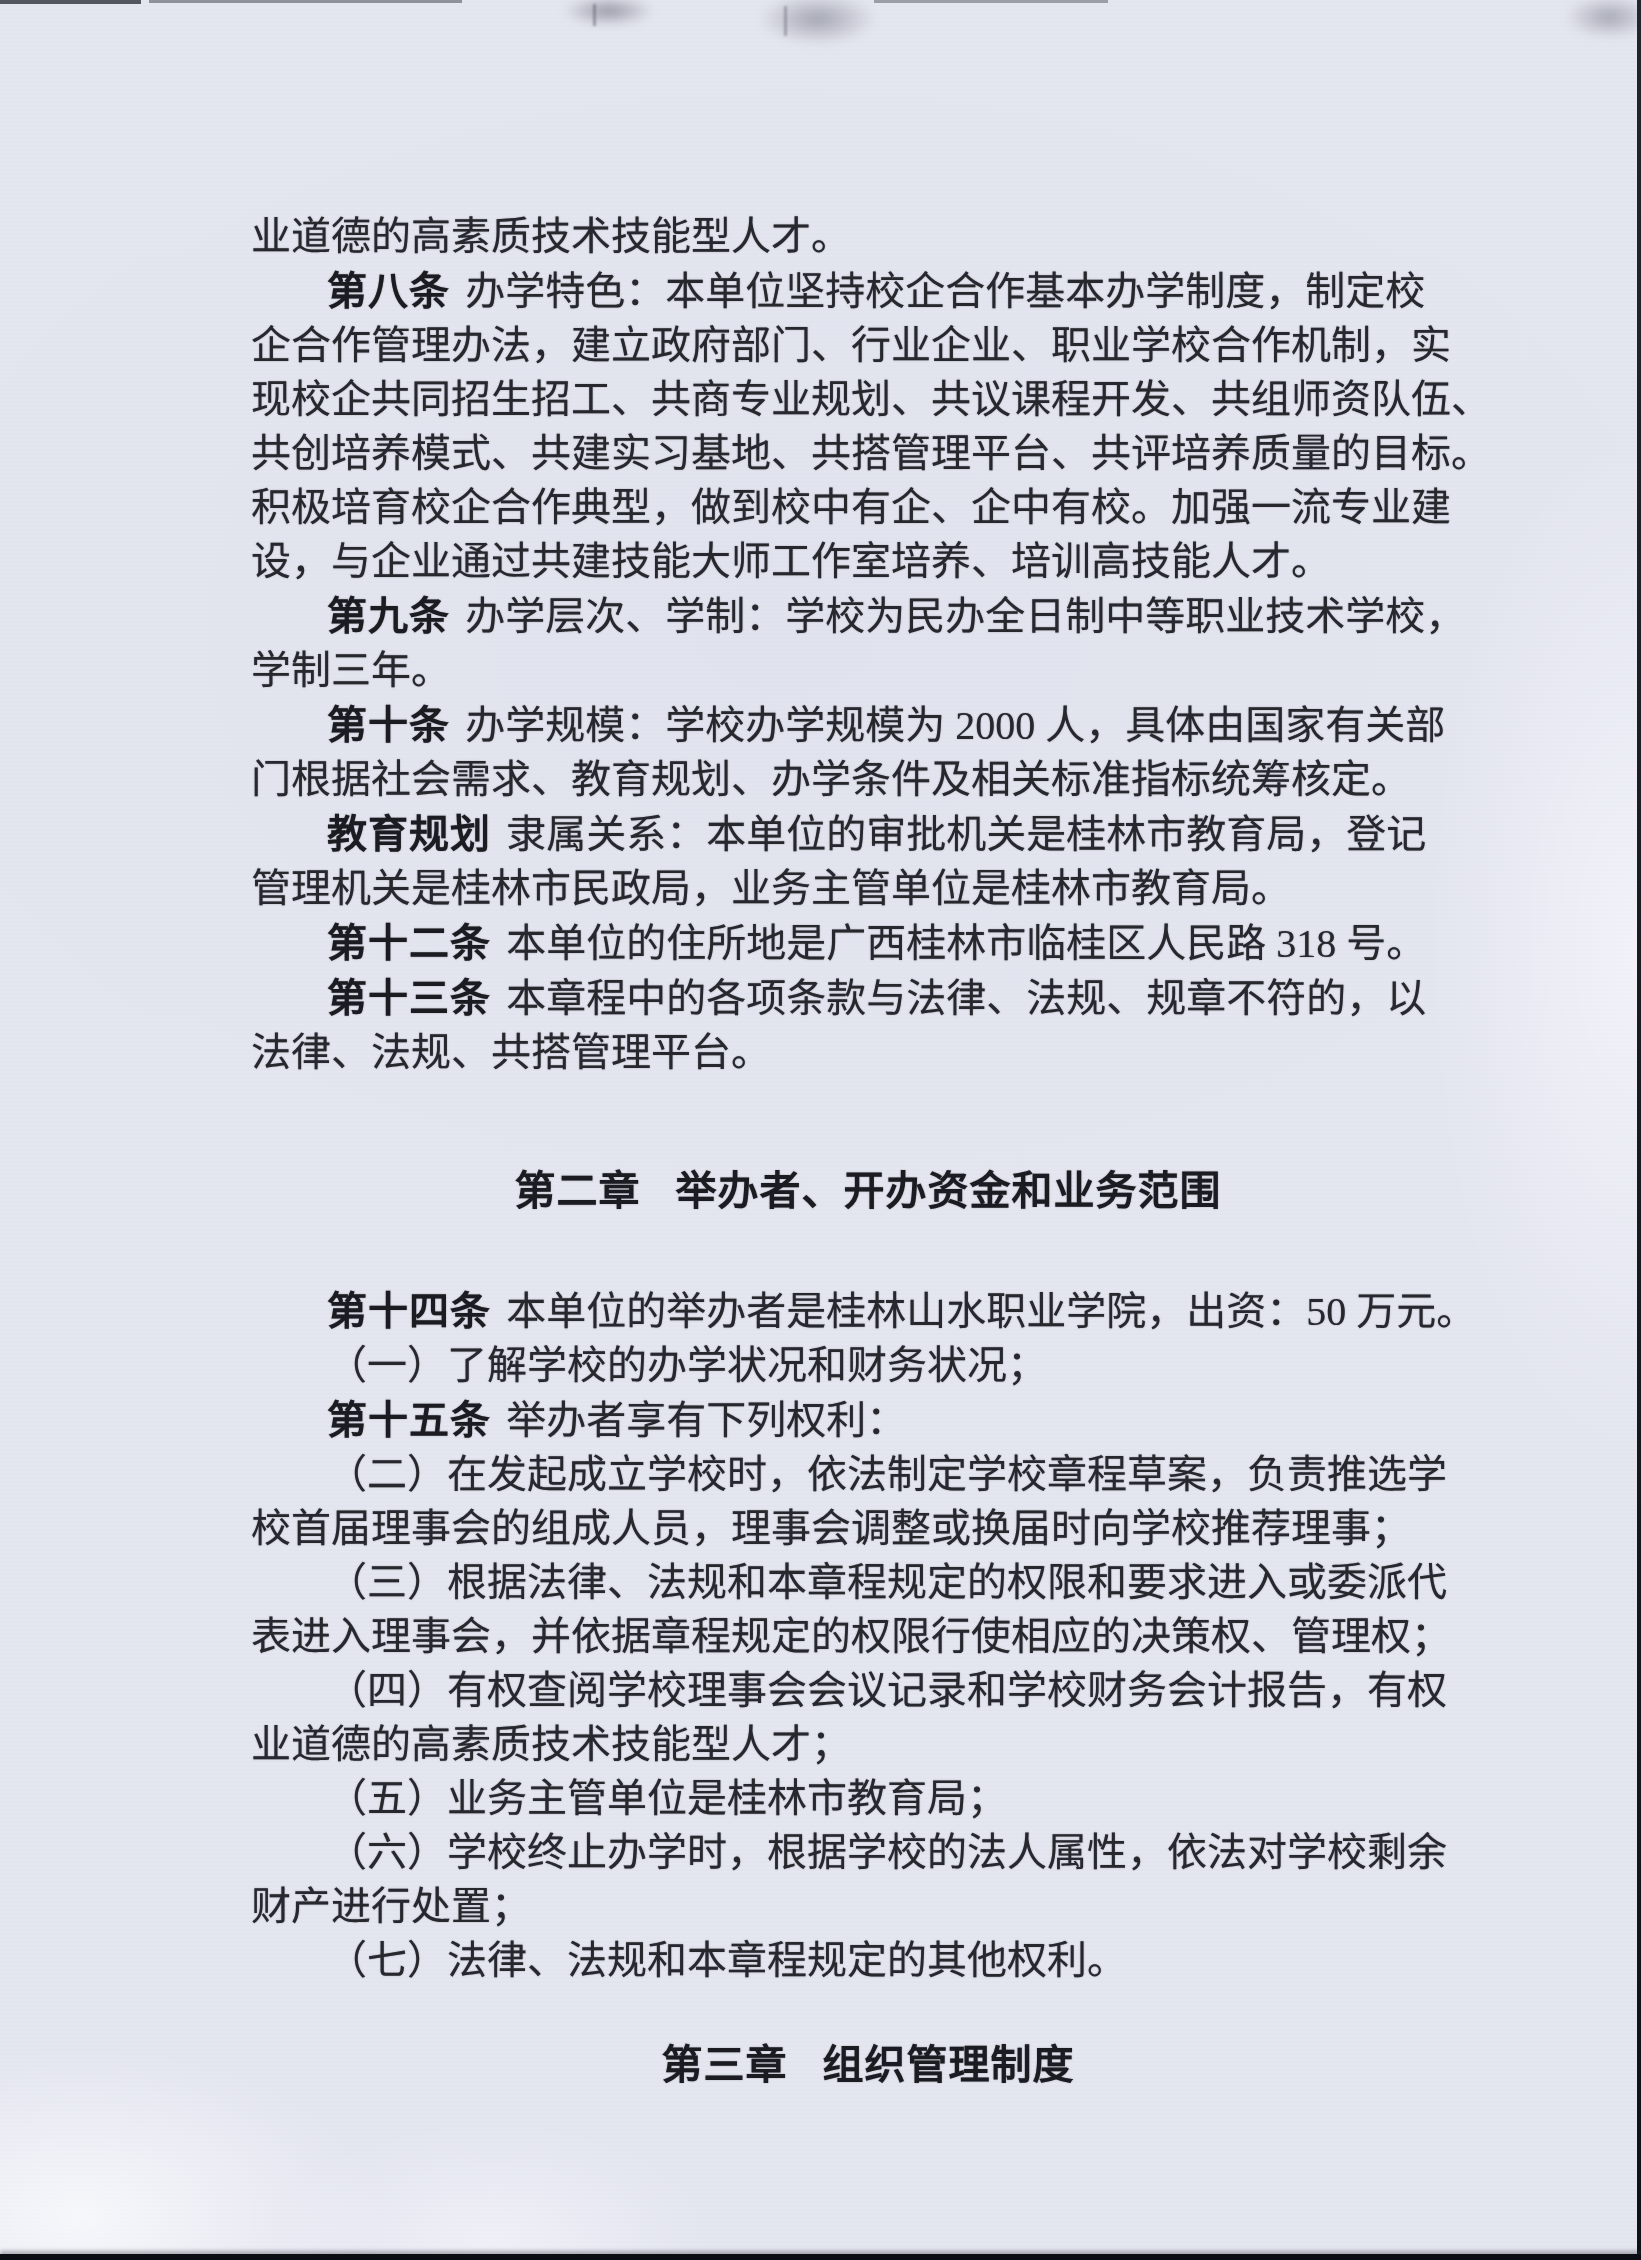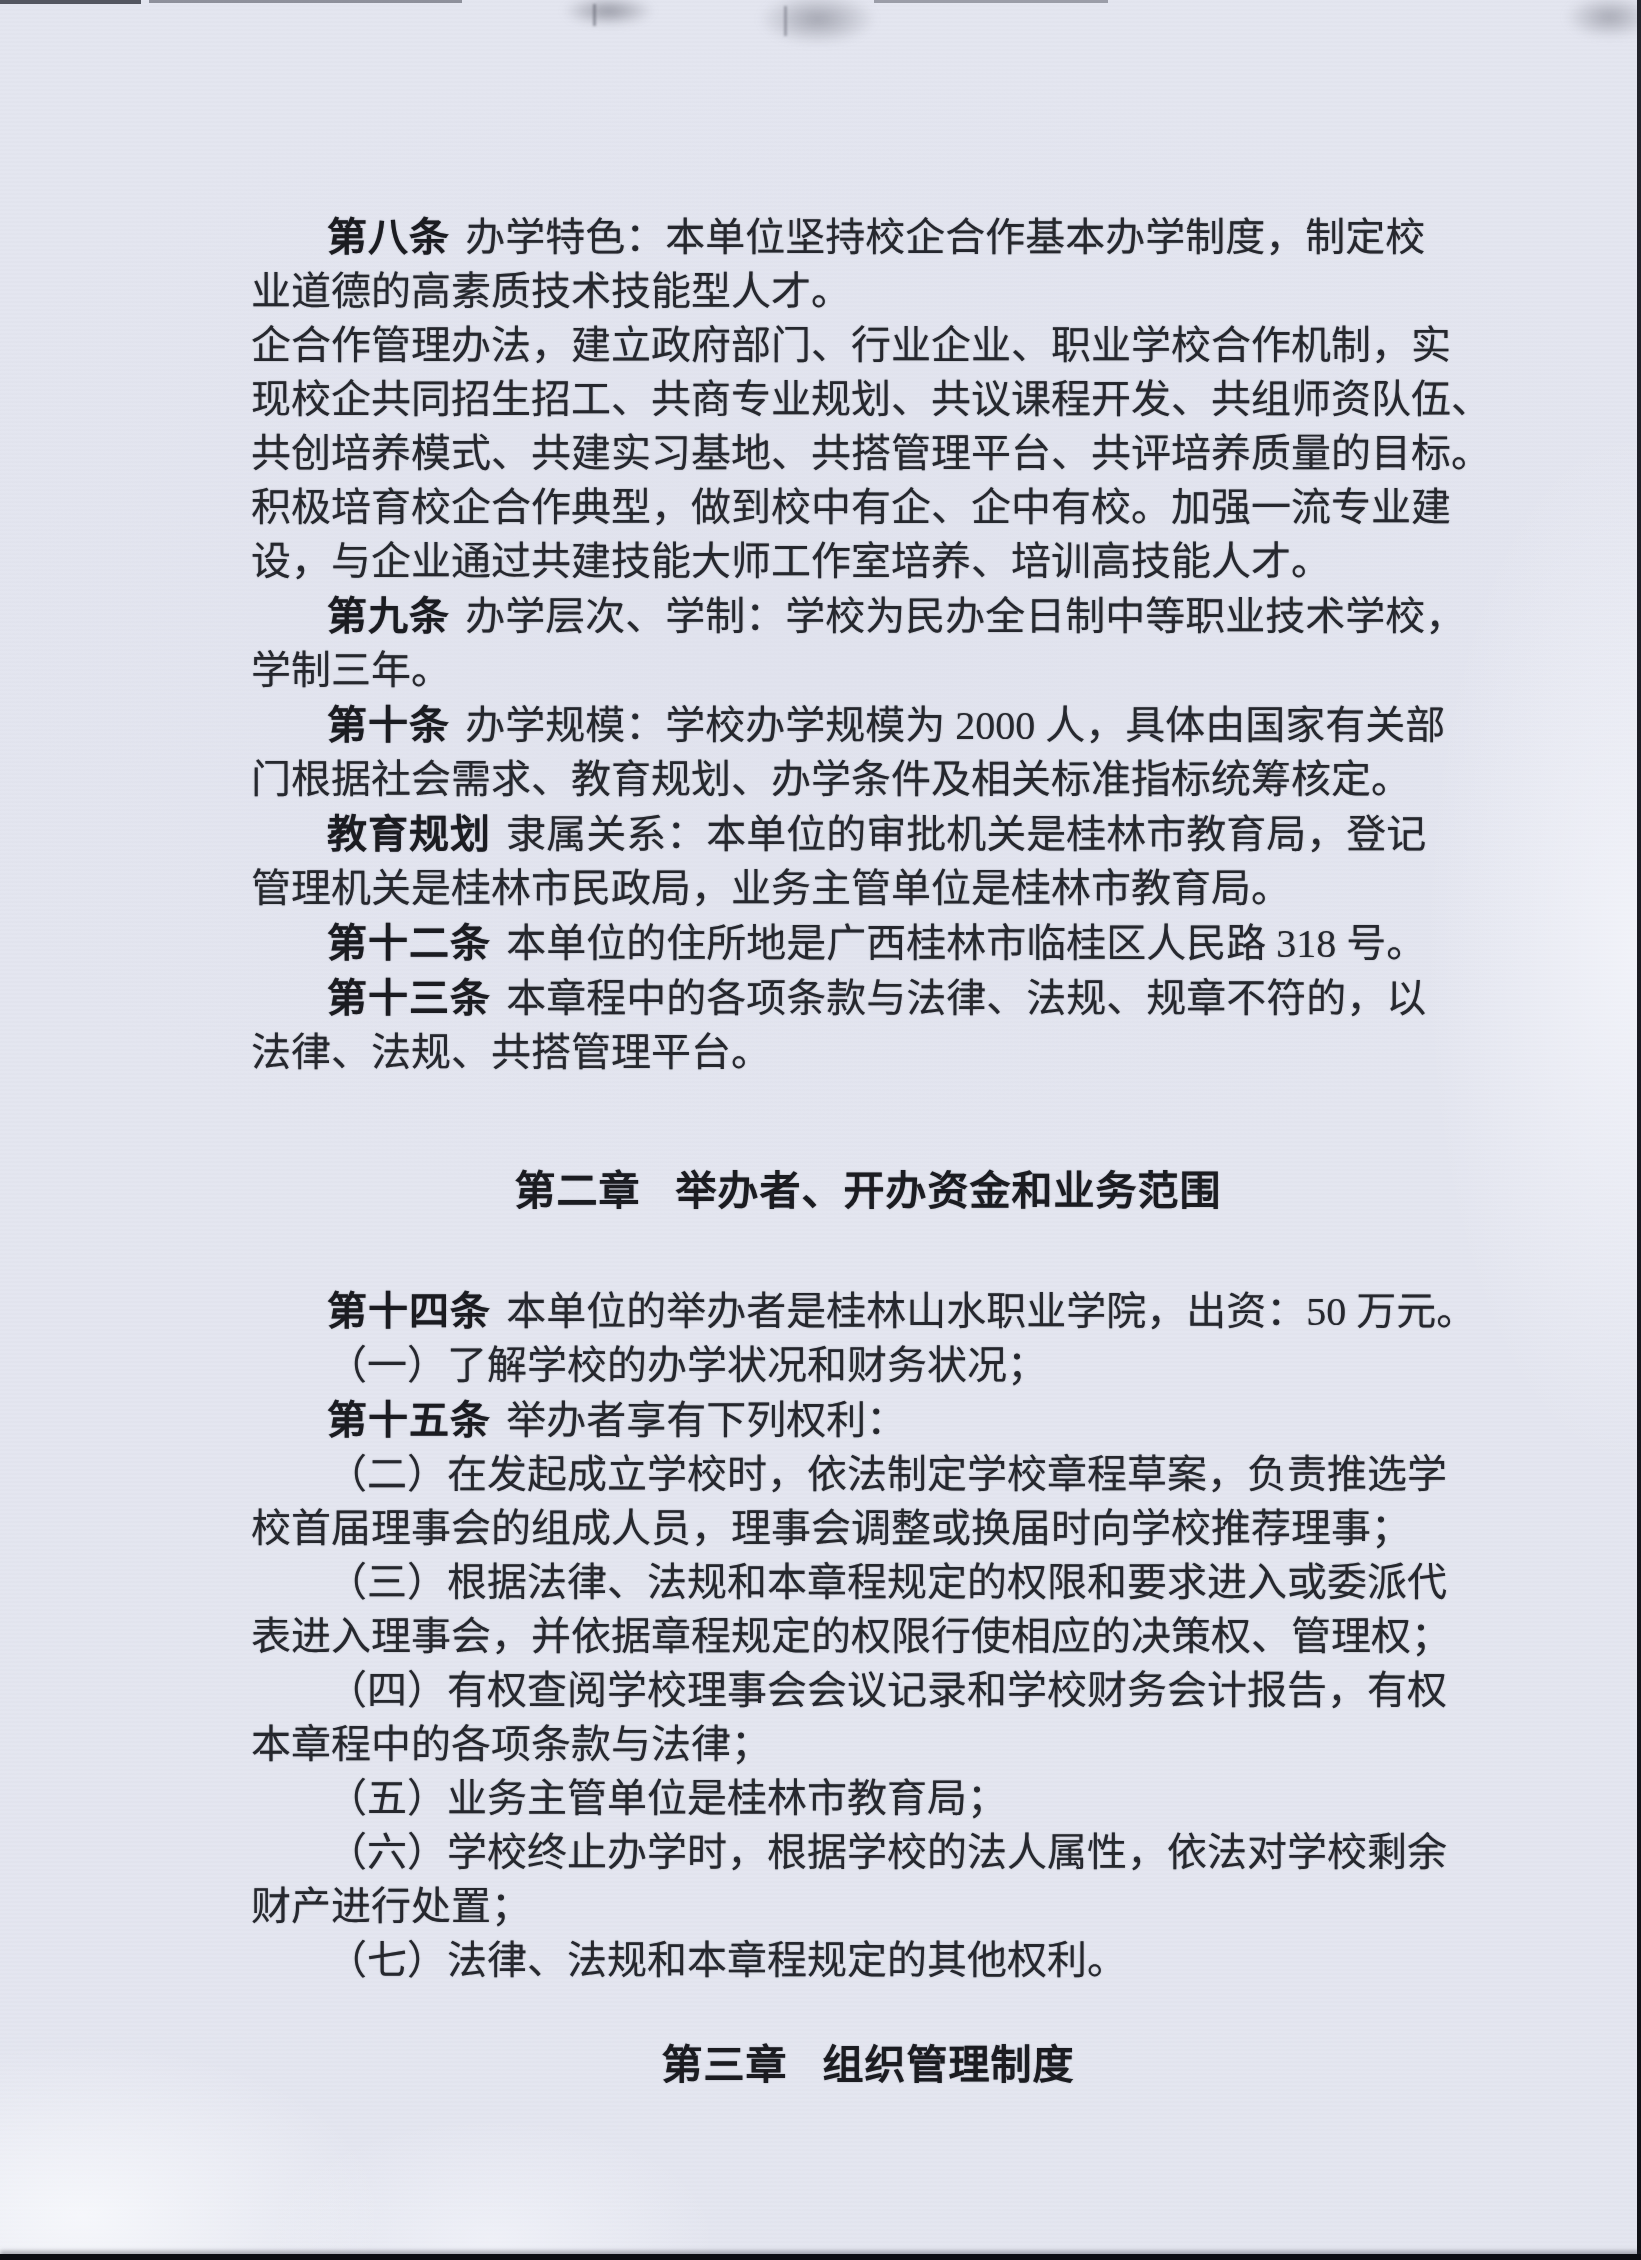--- a/index.html
+++ b/index.html
@@ -62,22 +62,22 @@
   <div class="artifact edge-top-a"></div>
   <div class="artifact edge-top-b"></div>
   <div class="artifact edge-top-c"></div>
   <div class="artifact smudge smudge-1"></div>
   <div class="artifact smudge smudge-2"></div>
   <div class="artifact smudge smudge-3"></div>
   <div class="artifact streak-1"></div>
   <div class="artifact streak-2"></div>
 
   <div class="content" id="doc">
+      <div class="line"><span>业道德的高素质技术技能型人才。</span></div>
       <div class="line indent"><span class="art">第八条</span><span>办学特色：本单位坚持校企合作基本办学制度，制定校</span></div>
-      <div class="line"><span>业道德的高素质技术技能型人才。</span></div>
       <div class="line"><span>企合作管理办法，建立政府部门、行业企业、职业学校合作机制，实</span></div>
       <div class="line"><span>现校企共同招生招工、共商专业规划、共议课程开发、共组师资队伍、</span></div>
       <div class="line"><span>共创培养模式、共建实习基地、共搭管理平台、共评培养质量的目标。</span></div>
       <div class="line"><span>积极培育校企合作典型，做到校中有企、企中有校。加强一流专业建</span></div>
       <div class="line"><span>设，与企业通过共建技能大师工作室培养、培训高技能人才。</span></div>
       <div class="line indent"><span class="art">第九条</span><span>办学层次、学制：学校为民办全日制中等职业技术学校，</span></div>
       <div class="line"><span>学制三年。</span></div>
       <div class="line indent"><span class="art">第十条</span><span>办学规模：学校办学规模为 2000 人，具体由国家有关部</span></div>
       <div class="line"><span>门根据社会需求、教育规划、办学条件及相关标准指标统筹核定。</span></div>
       <div class="line indent"><span class="art">教育规划</span><span>隶属关系：本单位的审批机关是桂林市教育局，登记</span></div>
@@ -87,21 +87,21 @@
       <div class="line"><span>法律、法规、共搭管理平台。</span></div>
       <div class="heading"><span class="h-num">第二章</span><span>举办者、开办资金和业务范围</span></div>
       <div class="line indent"><span class="art">第十四条</span><span>本单位的举办者是桂林山水职业学院，出资：50 万元。</span></div>
       <div class="line indent"><span>（一）了解学校的办学状况和财务状况；</span></div>
       <div class="line indent"><span class="art">第十五条</span><span>举办者享有下列权利：</span></div>
       <div class="line indent"><span>（二）在发起成立学校时，依法制定学校章程草案，负责推选学</span></div>
       <div class="line"><span>校首届理事会的组成人员，理事会调整或换届时向学校推荐理事；</span></div>
       <div class="line indent"><span>（三）根据法律、法规和本章程规定的权限和要求进入或委派代</span></div>
       <div class="line"><span>表进入理事会，并依据章程规定的权限行使相应的决策权、管理权；</span></div>
       <div class="line indent"><span>（四）有权查阅学校理事会会议记录和学校财务会计报告，有权</span></div>
-      <div class="line"><span>本章程中的各项条款与法律；</span></div>
+      <div class="line"><span>业道德的高素质技术技能型人才；</span></div>
       <div class="line indent"><span>（五）业务主管单位是桂林市教育局；</span></div>
       <div class="line indent"><span>（六）学校终止办学时，根据学校的法人属性，依法对学校剩余</span></div>
       <div class="line"><span>财产进行处置；</span></div>
       <div class="line indent"><span>（七）法律、法规和本章程规定的其他权利。</span></div>
       <div class="heading"><span class="h-num">第三章</span><span>组织管理制度</span></div>
     </div>
 
   <div class="artifact border-right"></div>
   <div class="artifact border-bottom"></div>
 </div>

